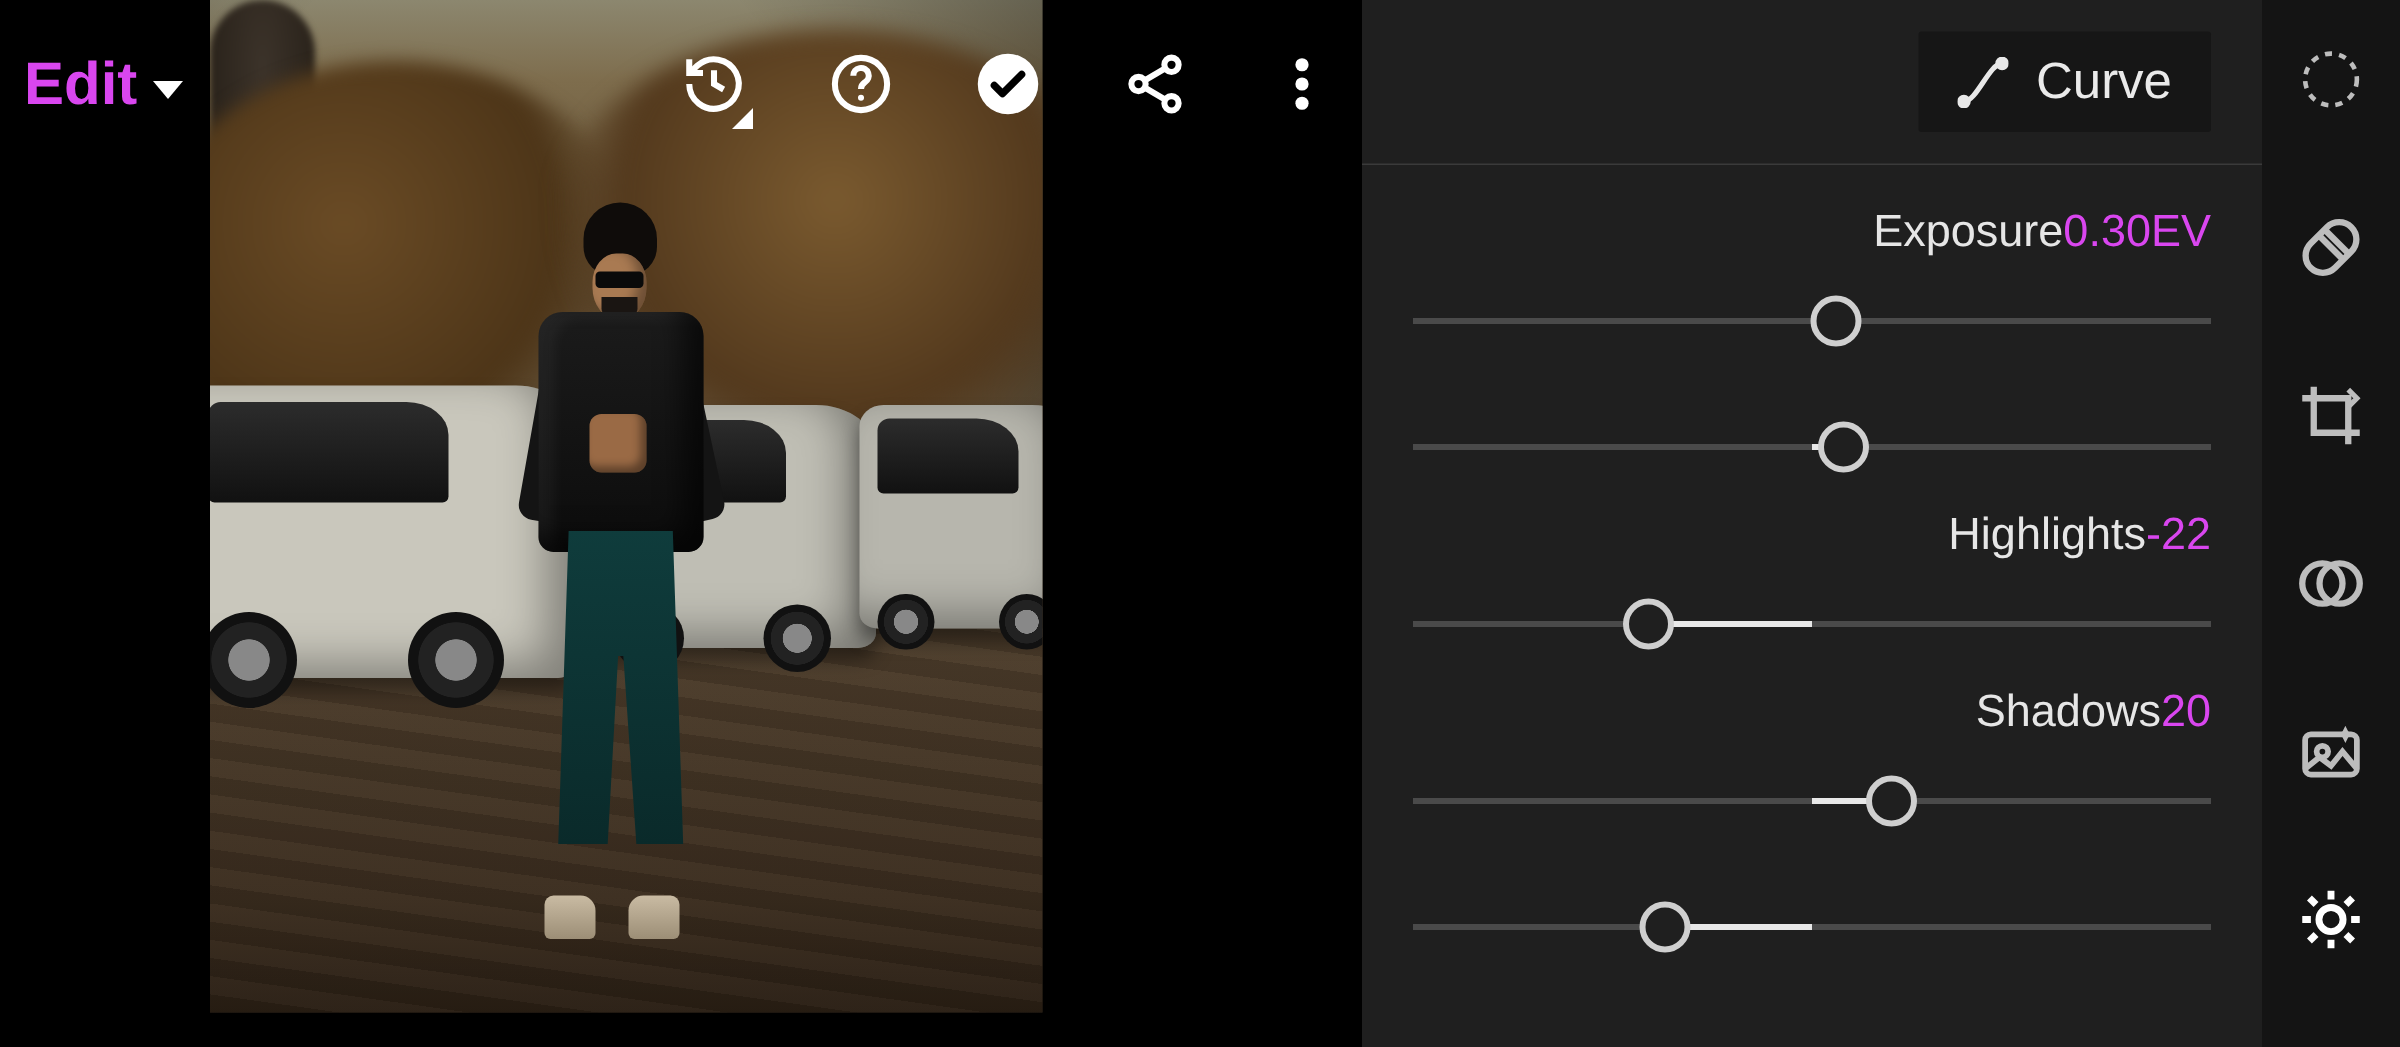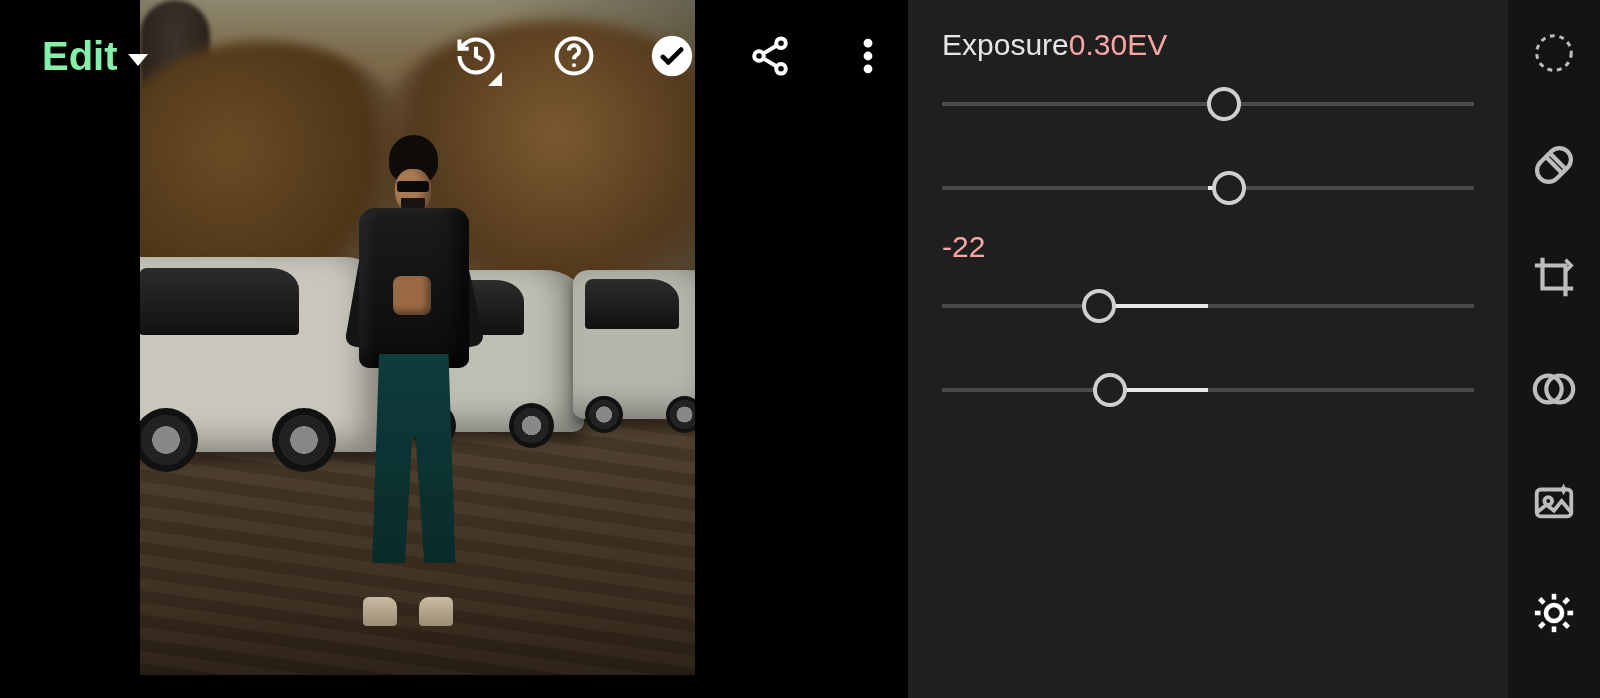--- a/index.html
+++ b/index.html
@@ -38,41 +38,41 @@
   .person .beard{ position:absolute; left:44%; top:13%; width:13%; height:3%; background:#1a1512; border-radius:0 0 50% 50%; }
   .person .jacket{ position:absolute; left:22%; top:15%; width:58%; height:33%; background:linear-gradient(180deg,#1b1b1b,#0c0c0c); border-radius:16px 16px 10px 10px; box-shadow: inset -14px -10px 18px rgba(0,0,0,0.6), inset 10px 4px 10px rgba(255,255,255,0.05);}
   .person .arm-l{ position:absolute; left:20%; top:18%; width:14%; height:26%; background:#141414; border-radius:10px; transform:rotate(10deg);}
   .person .arm-r{ position:absolute; right:18%; top:18%; width:14%; height:26%; background:#141414; border-radius:10px; transform:rotate(-12deg);}
   .person .hands{ position:absolute; left:40%; top:29%; width:20%; height:8%; background:#9a6a45; border-radius:8px; box-shadow: inset -4px -4px 6px rgba(0,0,0,0.4);}
   .person .pants{ position:absolute; left:28%; top:45%; width:46%; height:43%; background:linear-gradient(180deg,#0f3c3c,#0a2a2a); clip-path: polygon(10% 0, 90% 0, 98% 100%, 62% 100%, 52% 40%, 48% 40%, 40% 100%, 2% 100%); }
   .person .shoe-l{ position:absolute; left:24%; bottom:-1%; width:18%; height:6%; background:linear-gradient(180deg,#c9bba3,#9c8e76); border-radius:6px 10px 4px 4px;}
   .person .shoe-r{ position:absolute; left:54%; bottom:-1%; width:18%; height:6%; background:linear-gradient(180deg,#c9bba3,#9c8e76); border-radius:10px 6px 4px 4px;}
 
   
-  .edit-dd { position:absolute; left:42px; top:34px; display:flex; align-items:center; gap:10px; color:#86efac; font-size:40px; font-weight:600; cursor:pointer; }
+  .edit-dd { position:absolute; left:16px; top:34px; display:flex; align-items:center; gap:10px; color:#d946ef; font-size:40px; font-weight:600; cursor:pointer; }
   .edit-dd .caret { width:0; height:0; border-left:10px solid transparent; border-right:10px solid transparent; border-top:12px solid #fff; margin-top:6px; }
 
   
   .topicons { position:absolute; top:34px; right:18px; display:flex; align-items:center; gap:54px; }
   .ticon { width:44px; height:44px; display:flex; align-items:center; justify-content:center; cursor:pointer; color:#fff; position:relative; }
   .ticon svg { width:100%; height:100%; }
   .corner-tri { position:absolute; right:-4px; bottom:-8px; width:0;height:0;border-left:14px solid transparent; border-bottom:14px solid #fff; }
 
   
   .right { flex:1; display:flex; height:100%; background:#1f1f1f; }
   .panel { flex:1; display:flex; flex-direction:column; padding: 0 0 0 0; }
   .panel-top { height:110px; display:flex; align-items:center; justify-content:flex-end; padding-right:34px; border-bottom:1px solid #3a3a3a; }
   .curve-btn { display:flex; align-items:center; gap:18px; background:#161616; padding:14px 26px; border-radius:2px; cursor:pointer; }
   .curve-btn span { color:#eaeaea; font-size:34px; }
   .curve-btn svg { width:34px; height:34px; }
 
   .sliders { flex:1; overflow:hidden; padding: 10px 0 0 0; }
   .slider-row { padding: 18px 34px 0 34px; }
-  .slider-head { display:flex; justify-content:flex-start; align-items:baseline; color:#e6e6e6; font-size:30px; }
-  .slider-head .val { color:#fca5a5; }
+  .slider-head { display:flex; justify-content:flex-end; align-items:baseline; color:#e6e6e6; font-size:30px; }
+  .slider-head .val { color:#d946ef; }
   .track-wrap { position:relative; height:48px; margin-top:18px; cursor:pointer; }
   .track { position:absolute; left:0; right:0; top:50%; height:4px; background:#4a4a4a; transform:translateY(-50%); }
   .fill  { position:absolute; top:50%; height:4px; background:#e8e8e8; transform:translateY(-50%); }
   .thumb { position:absolute; top:50%; width:34px; height:34px; background:#1f1f1f; border:4px solid #cfcfcf; border-radius:50%; transform:translate(-50%,-50%); }
 
   
   .rail { width:92px; background:#141414; display:flex; flex-direction:column; align-items:center; gap:66px; padding-top:30px; }
   .rail .tool { width:46px; height:46px; color:#cfcfcf; display:flex; align-items:center; justify-content:center; cursor:pointer; }
   .rail .tool.active { color:#fff; }
   .rail .tool svg { width:100%; height:100%; }
@@ -159,20 +159,30 @@
             <circle cx="12" cy="5" r="2.4"></circle>
             <circle cx="12" cy="12" r="2.4"></circle>
             <circle cx="12" cy="19" r="2.4"></circle>
           </svg>
       </div>
     </div>
   </div>
 
   <div class="right">
     <div class="panel">
+      <div class="panel-top">
+        <div class="curve-btn">
+          <svg viewBox="0 0 24 24" fill="none" stroke="#e8e8e8" stroke-width="2.4">
+            <path d="M3 21 C 9 21 15 3 21 3"></path>
+            <circle cx="3" cy="21" r="2" fill="#e8e8e8"></circle>
+              <circle cx="21" cy="3" r="2" fill="#e8e8e8"></circle>
+          </svg>
+          <span>Curve</span>
+        </div>
+      </div>
       <div class="sliders" id="sliders">
           <div class="slider-row">
             <div class="slider-head">
               <span>Exposure</span>
               <span class="val">0.30EV</span>
             </div>
             <div class="track-wrap">
               <div class="track"></div>
               <div class="fill" style="left: 50%; width: 3%;"></div>
               <div class="thumb" style="left: 53%;"></div>
@@ -180,26 +190,38 @@
           </div>
           <div class="slider-row">
             <div class="track-wrap">
               <div class="track"></div>
               <div class="fill" style="left: 50%; width: 4%;"></div>
               <div class="thumb" style="left: 54%;"></div>
             </div>
           </div>
           <div class="slider-row">
             <div class="slider-head">
+              <span>Highlights</span>
               <span class="val">-22</span>
             </div>
             <div class="track-wrap">
               <div class="track"></div>
               <div class="fill" style="left: 29.5%; width: 20.5%;"></div>
               <div class="thumb" style="left: 29.5%;"></div>
+            </div>
+          </div>
+          <div class="slider-row">
+            <div class="slider-head">
+              <span>Shadows</span>
+              <span class="val">20</span>
+            </div>
+            <div class="track-wrap">
+              <div class="track"></div>
+              <div class="fill" style="left: 50%; width: 10%;"></div>
+              <div class="thumb" style="left: 60%;"></div>
             </div>
           </div>
           <div class="slider-row">
             <div class="track-wrap">
               <div class="track"></div>
               <div class="fill" style="left: 31.5%; width: 18.5%;"></div>
               <div class="thumb" style="left: 31.5%;"></div>
             </div>
           </div>
         </div>

